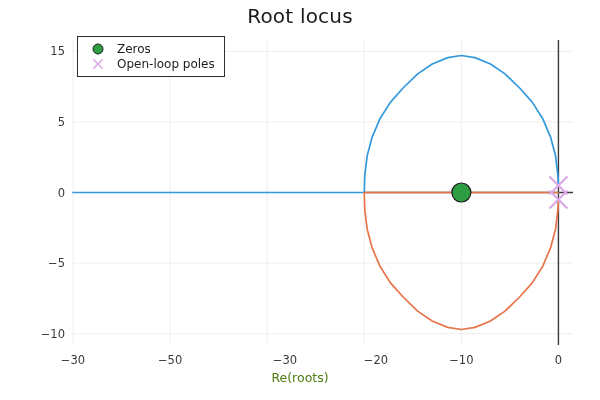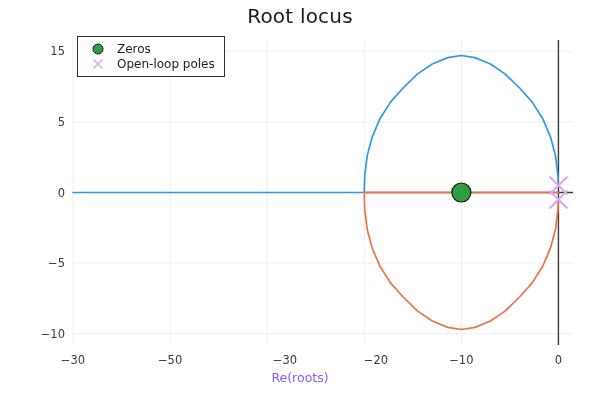--- a/index.html
+++ b/index.html
@@ -44,21 +44,21 @@
     height: 305px;
     overflow: visible;
   }
   #xlabel {
     position: absolute;
     left: 0;
     top: 370px;
     width: 600px;
     text-align: center;
     font-size: 12.5px;
-    color: #8b5cf6;
+    color: #4d7c0f;
   }
   .xtick {
     position: absolute;
     font-size: 11.5px;
     color: #3a3a3a;
     transform: translateX(-50%);
     white-space: nowrap;
   }
   .ytick {
     position: absolute;

